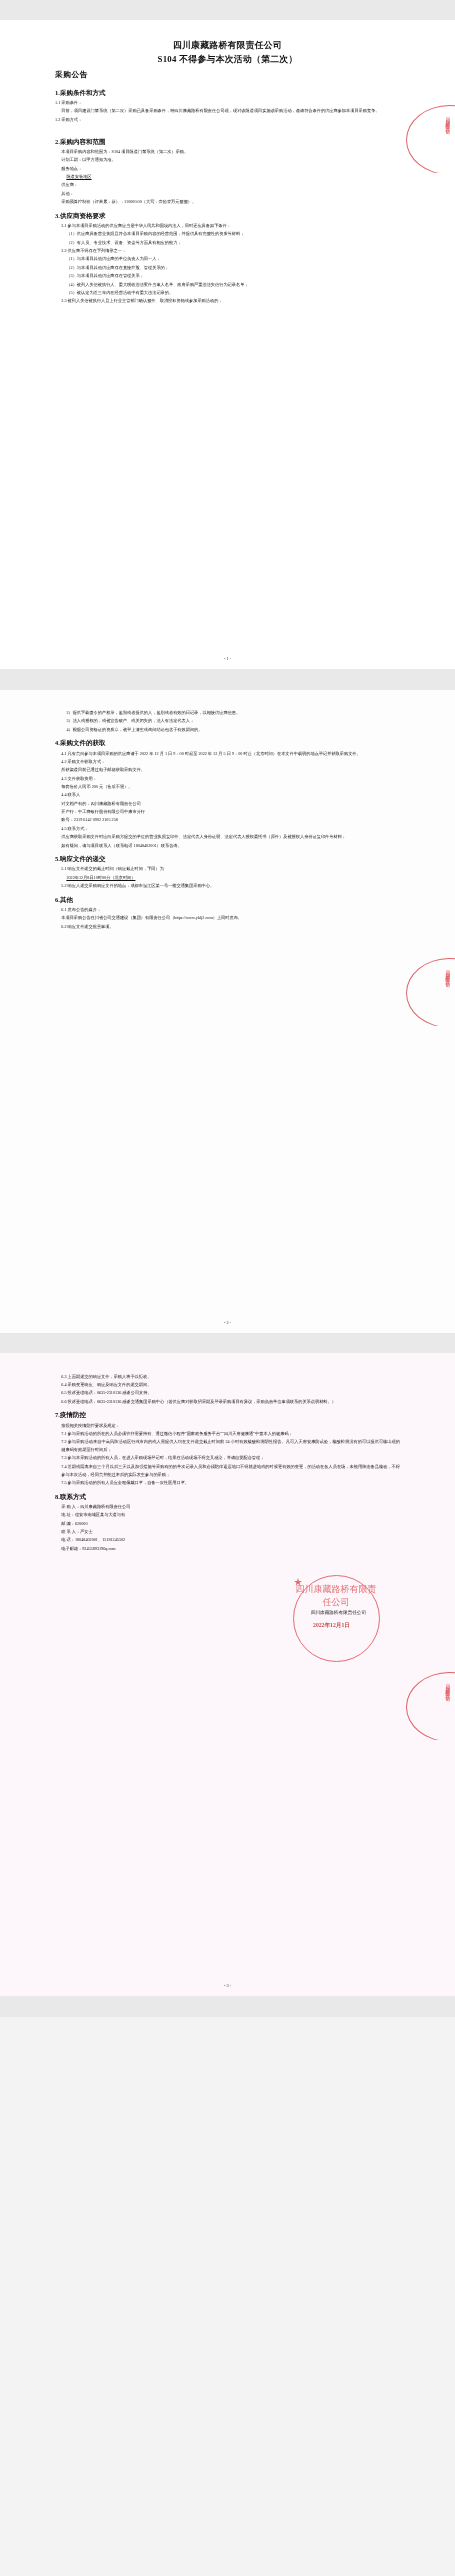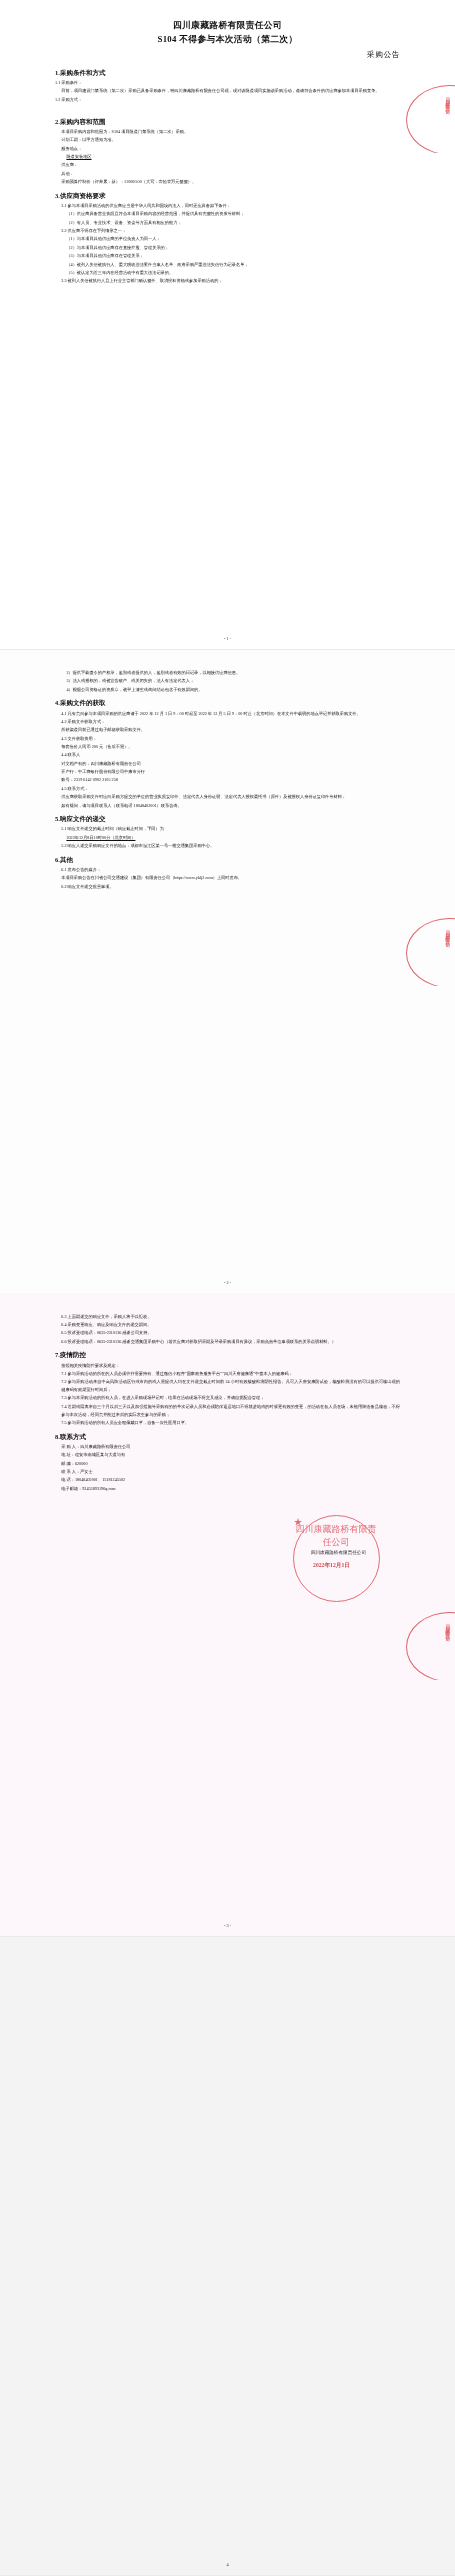--- a/index.html
+++ b/index.html
@@ -15,37 +15,38 @@
     margin:0 auto;
     position:relative;
   }
   .page{
     position:relative;
     width:455px;
     box-sizing:border-box;
     background:#ffffff;
     padding:19.4px 55px 17px 55px;
     overflow:hidden;
+    margin-top:20px;
   }
   .page.p1{height:649px;}
   .page.p2{height:643px;background:#fdfdfd;}
   .page.p3{height:643px;background:#fdf6fb;}
   .page.p4{height:638px;background:#f3f3f4;}
   .gap{height:0.6px;background:#e9e9ea;}
 
   .title1,.title2{
     text-align:center;
     font-weight:bold;
     font-size:8.8px;
     line-height:1.55;
     letter-spacing:0.3px;
   }
   .title3{
-    text-align:right;
-    font-weight:normal;
+    text-align:left;
+    font-weight:bold;
     font-size:7.7px;
     line-height:2.1;
     letter-spacing:0.6px;
   }
   h2.sec{
     font-size:6.5px;
     font-weight:bold;
     margin:4px 0 1.1px 0;
     line-height:1.7;
   }

